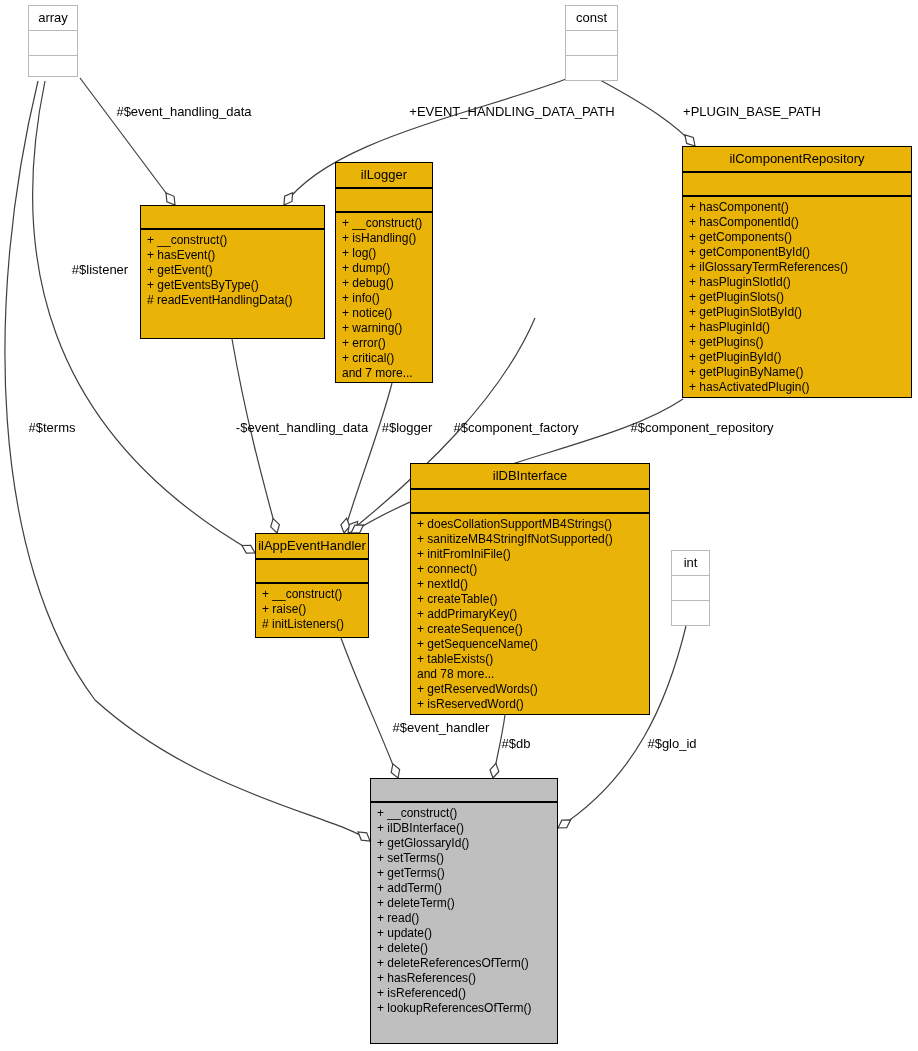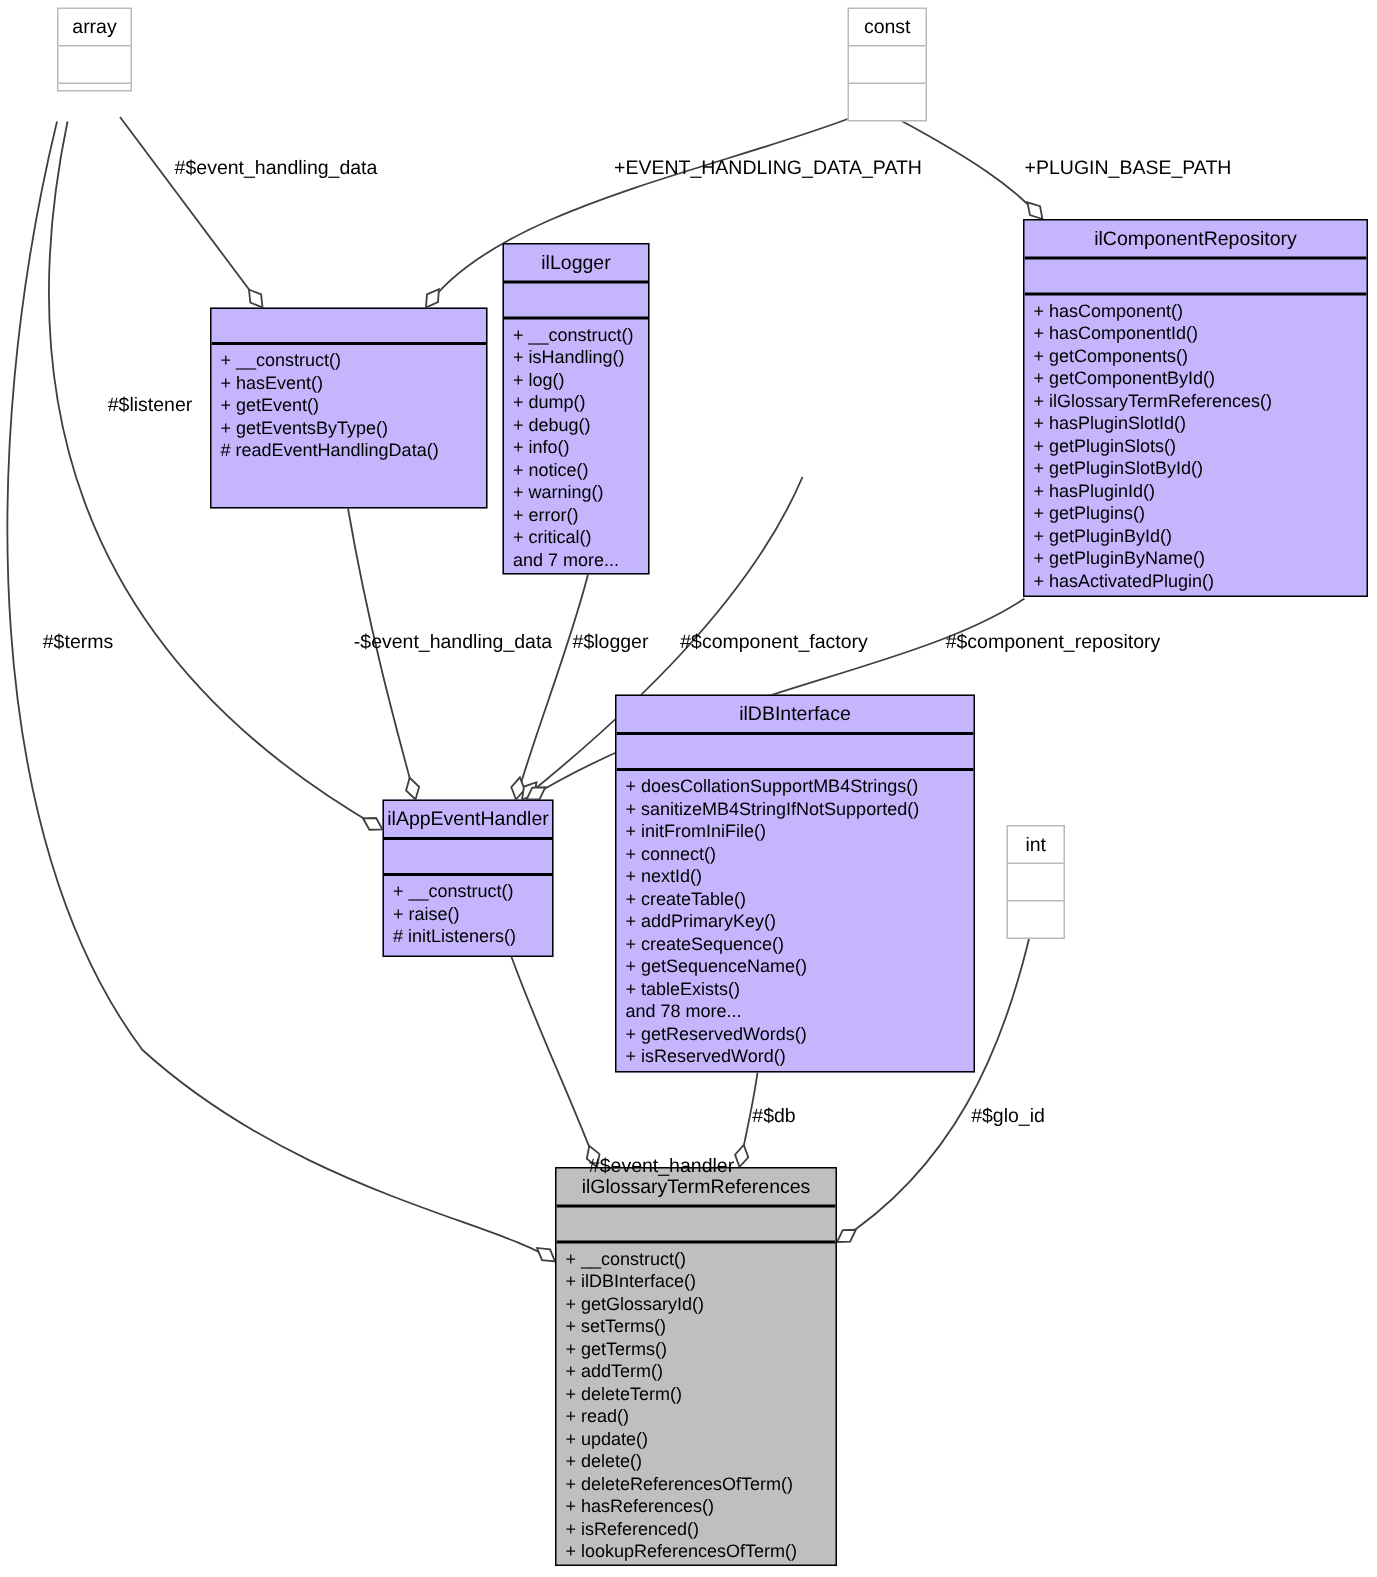--- a/index.html
+++ b/index.html
@@ -2,21 +2,21 @@
 <html><head>
 <meta charset="utf-8">
 <style>
   html,body{margin:0;padding:0;background:#fff;}
   #canvas{
     position:relative;width:918px;height:1051px;background:#ffffff;
     font-family:"Liberation Sans",sans-serif;color:#000;overflow:hidden;
   }
   svg.edges{position:absolute;left:0;top:0;}
   .box{
-    position:absolute;box-sizing:border-box;background:#c4b5fd;
+    position:absolute;box-sizing:border-box;background:#eab308;
     border:1px solid #000;overflow:hidden;
   }
   .box .title{
     height:24px;line-height:24px;text-align:center;font-size:13px;
     border-bottom:2px solid #000;white-space:nowrap;
   }
   .box .attrs{height:22px;border-bottom:2px solid #000;}
   .box .methods{padding:3px 5px 0 6px;font-size:12px;line-height:15px;white-space:nowrap;}
   .box.main{background:#bfbfbf;}
   .typebox{
@@ -60,21 +60,21 @@
       <polygon points="0,0 -7.5,-4.5 -15,0 -7.5,4.5" transform="translate(348,533) rotate(130)"></polygon>
       <polygon points="0,0 -7.5,-4.5 -15,0 -7.5,4.5" transform="translate(351,533) rotate(147)"></polygon>
       <polygon points="0,0 -7.5,-4.5 -15,0 -7.5,4.5" transform="translate(255,553) rotate(30)"></polygon>
       <polygon points="0,0 -7.5,-4.5 -15,0 -7.5,4.5" transform="translate(398,778) rotate(70)"></polygon>
       <polygon points="0,0 -7.5,-4.5 -15,0 -7.5,4.5" transform="translate(493,778) rotate(101)"></polygon>
       <polygon points="0,0 -7.5,-4.5 -15,0 -7.5,4.5" transform="translate(370,841) rotate(37)"></polygon>
       <polygon points="0,0 -7.5,-4.5 -15,0 -7.5,4.5" transform="translate(558,828) rotate(147)"></polygon>
     </g>
   </svg>
 
-  <div class="typebox" style="left:38px;top:5px;width:50px;height:56px">
+  <div class="typebox" style="left:28px;top:5px;width:50px;height:72px">
     <div class="tt">array</div>
     <div class="tr"></div>
     <div class="tr last"></div>
   </div>
   <div class="typebox" style="left:565px;top:5px;width:53px;height:76px">
     <div class="tt">const</div>
     <div class="tr"></div>
     <div class="tr last"></div>
   </div>
   <div class="typebox" style="left:671px;top:550px;width:39px;height:76px">
@@ -157,21 +157,20 @@
     <div class="title">ilAppEventHandler</div>
     <div class="attrs"></div>
     <div class="methods">
         <div class="m">+ __construct()</div>
         <div class="m">+ raise()</div>
         <div class="m"># initListeners()</div>
       </div>
   </div>
 
   <div class="box main" style="left:370px;top:778px;width:188px;height:266px">
-    <div class="title">ilGlossaryTermReferences</div>
     <div class="attrs"></div>
     <div class="methods">
         <div class="m">+ __construct()</div>
         <div class="m">+ ilDBInterface()</div>
         <div class="m">+ getGlossaryId()</div>
         <div class="m">+ setTerms()</div>
         <div class="m">+ getTerms()</div>
         <div class="m">+ addTerm()</div>
         <div class="m">+ deleteTerm()</div>
         <div class="m">+ read()</div>
@@ -186,17 +185,17 @@
 
   <div class="elabel" style="left:184px;top:104px">#$event_handling_data</div>
   <div class="elabel" style="left:512px;top:104px">+EVENT_HANDLING_DATA_PATH</div>
   <div class="elabel" style="left:752px;top:104px">+PLUGIN_BASE_PATH</div>
   <div class="elabel" style="left:100px;top:262px">#$listener</div>
   <div class="elabel" style="left:52px;top:420px">#$terms</div>
   <div class="elabel" style="left:302px;top:420px">-$event_handling_data</div>
   <div class="elabel" style="left:407px;top:420px">#$logger</div>
   <div class="elabel" style="left:516px;top:420px">#$component_factory</div>
   <div class="elabel" style="left:702px;top:420px">#$component_repository</div>
-  <div class="elabel" style="left:441px;top:769px">#$event_handler</div>
+  <div class="elabel" style="left:441px;top:720px">#$event_handler</div>
   <div class="elabel" style="left:516px;top:736px">#$db</div>
   <div class="elabel" style="left:672px;top:736px">#$glo_id</div>
 
 </div>
 
 </body></html>

